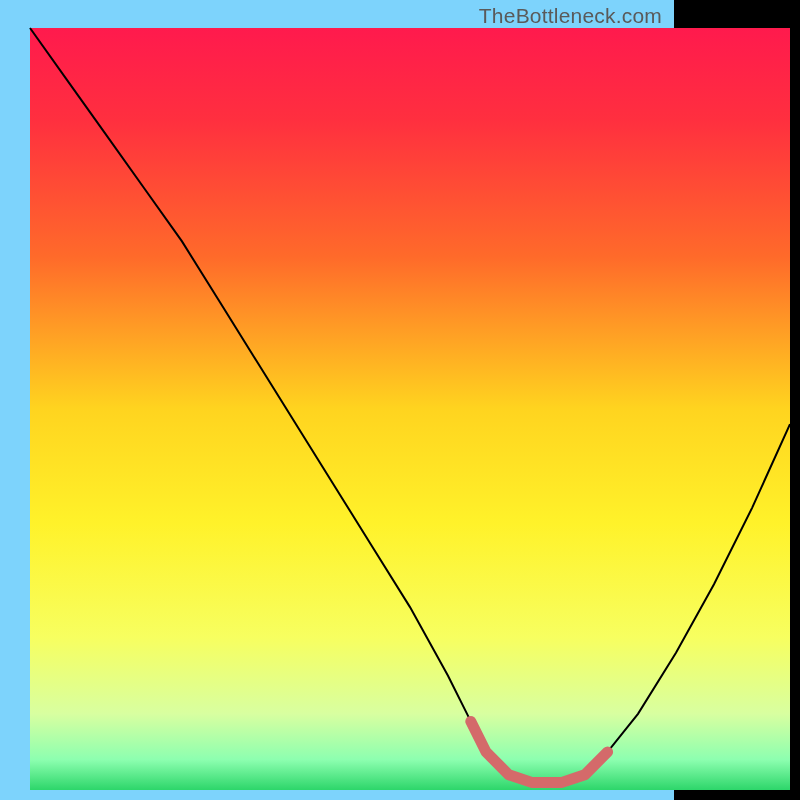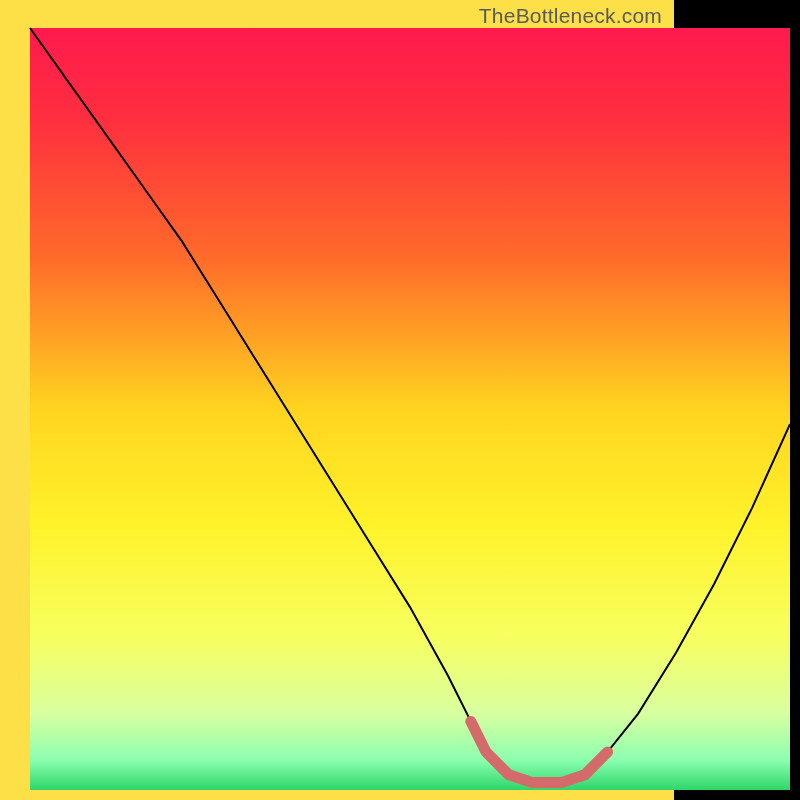--- a/index.html
+++ b/index.html
@@ -1,21 +1,21 @@
 <!DOCTYPE html>
 <html><head>
 <meta charset="utf-8">
 <style>
   * { margin: 0; padding: 0; box-sizing: border-box; }
   html, body { width: 800px; height: 800px; background: #000; overflow: hidden; }
   .container {
     position: relative;
     width: 674px;
     height: 800px;
-    background: #fde047;
+    background: #7dd3fc;
   }
   .watermark {
     position: absolute;
     top: 4px;
     right: 12px;
     color: #5a5a5a;
     font-family: Arial, Helvetica, sans-serif;
     font-size: 21px;
     font-weight: 500;
     letter-spacing: 0.2px;

